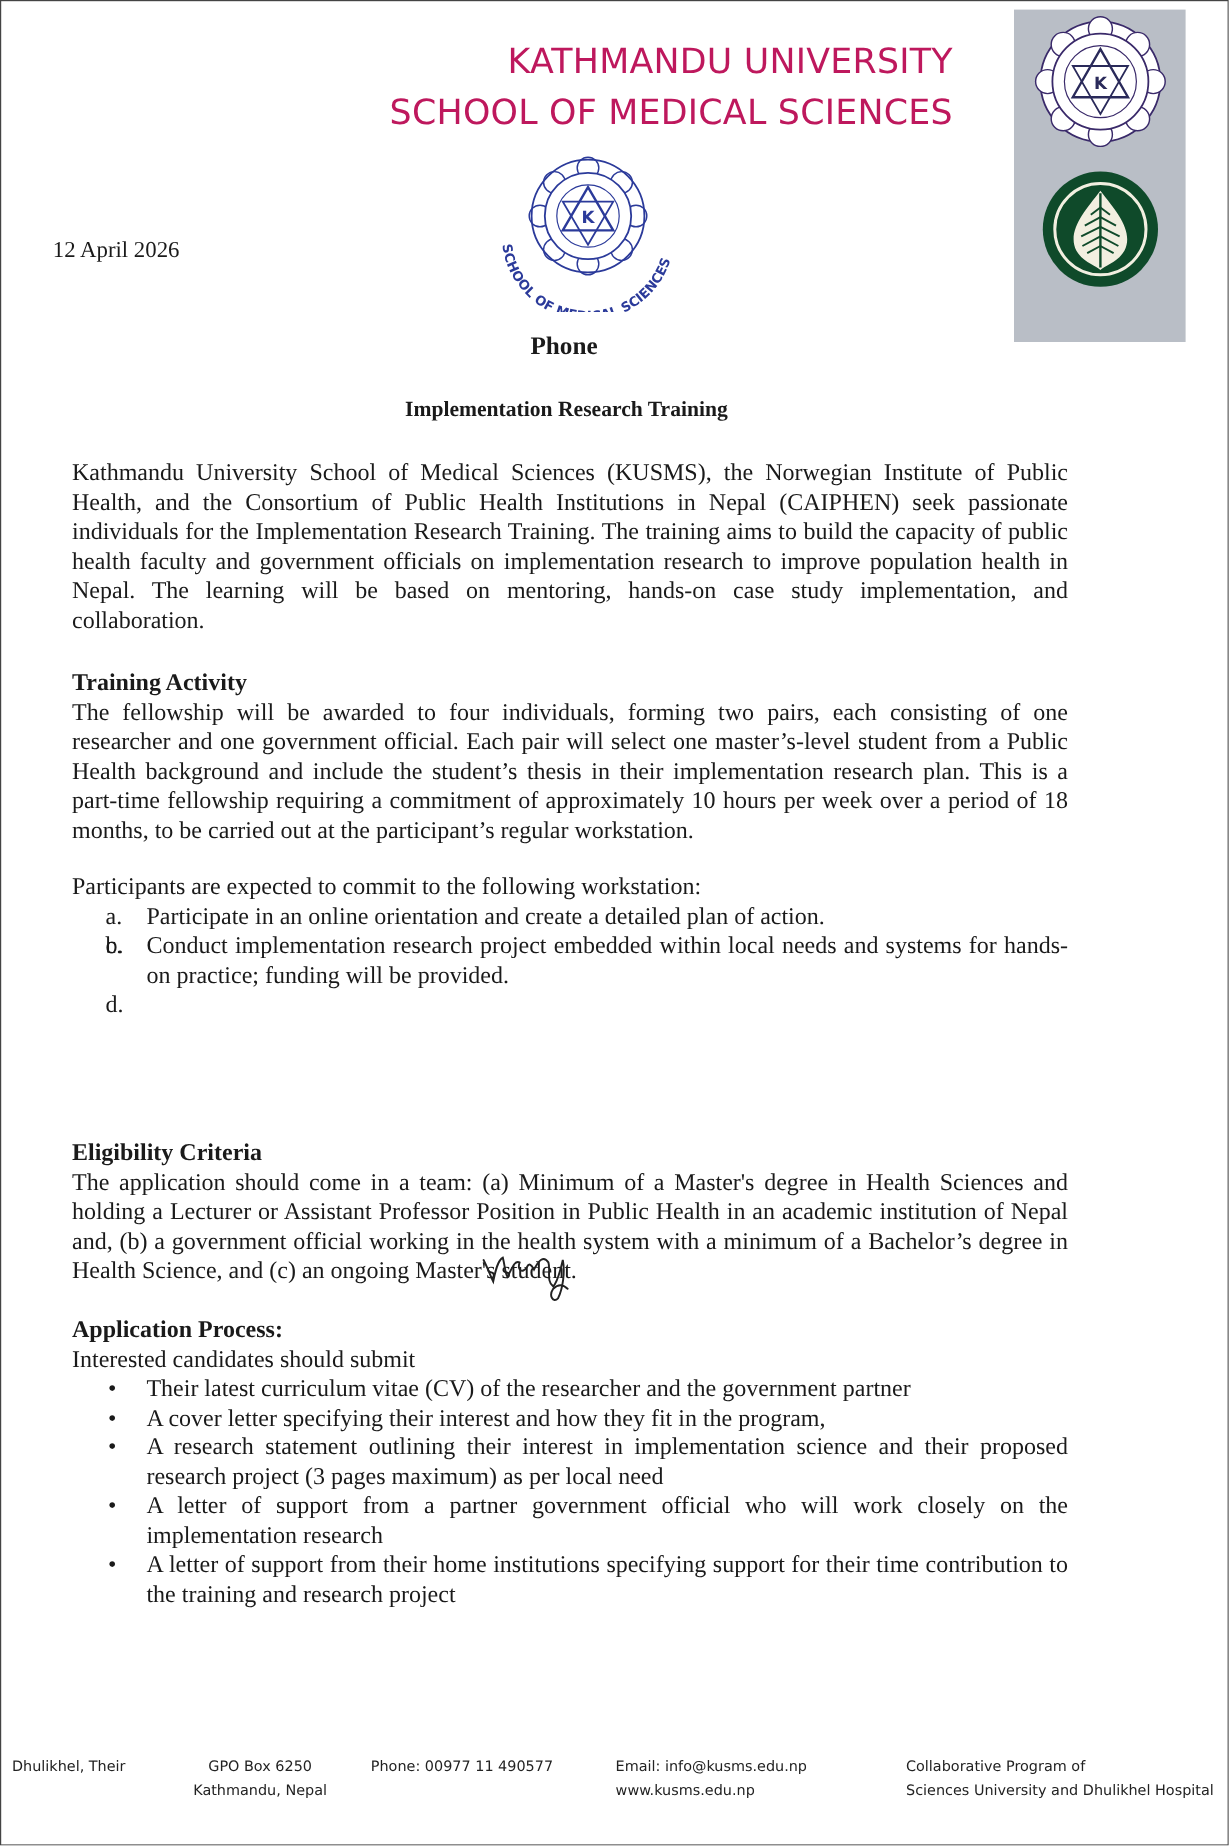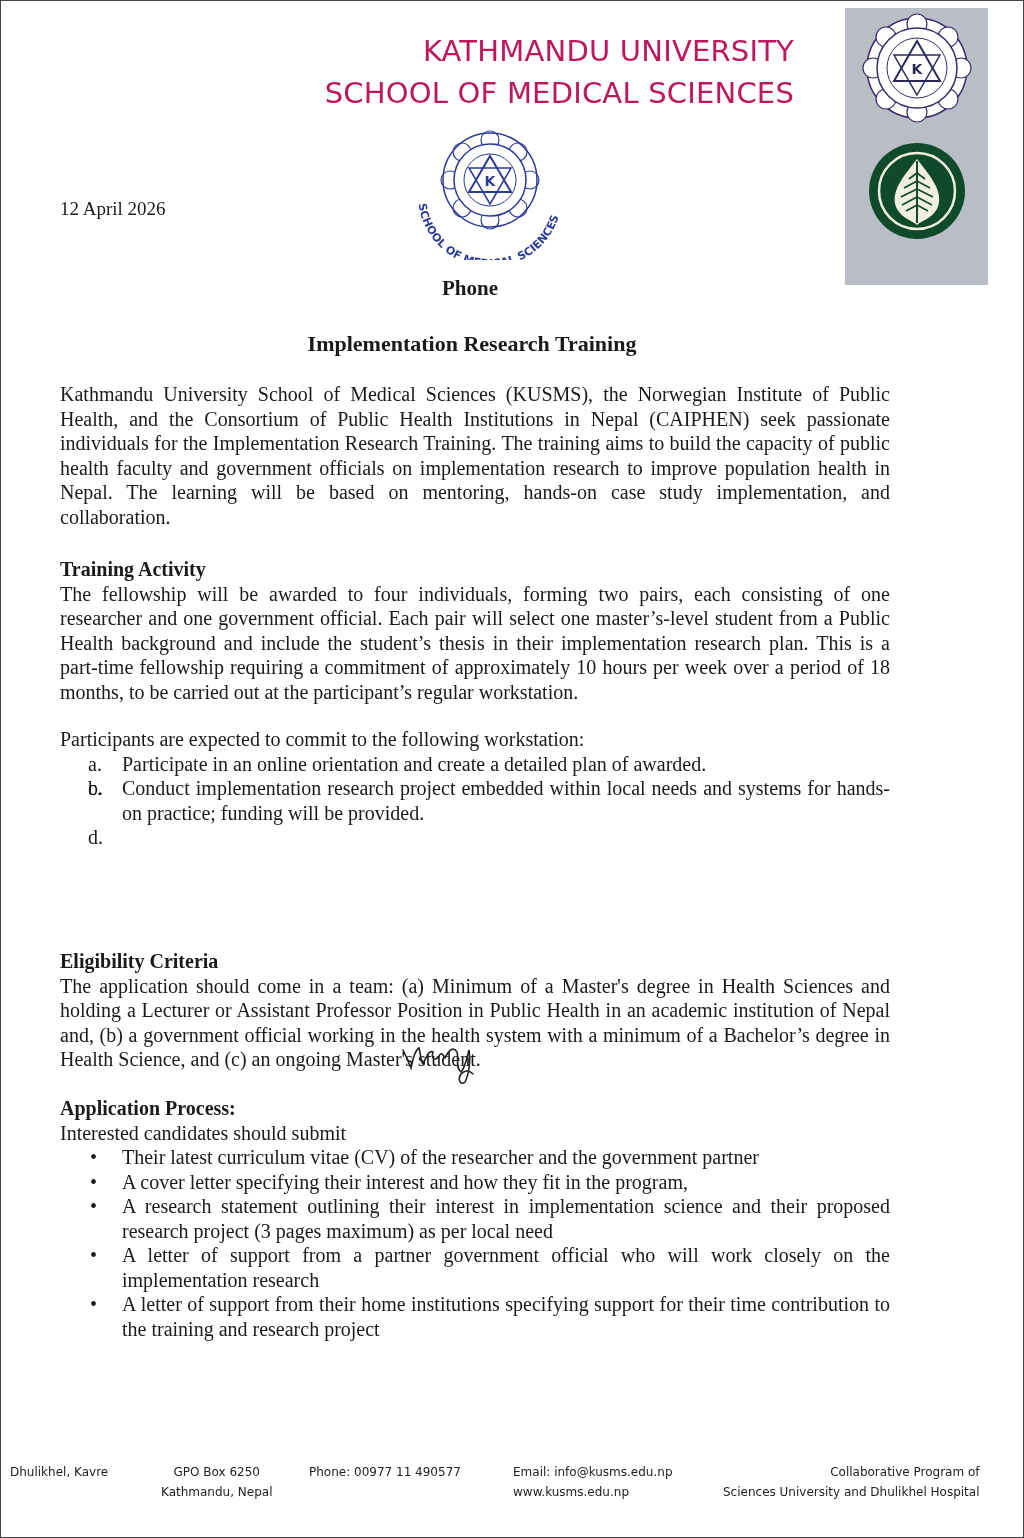--- a/index.html
+++ b/index.html
@@ -1,22 +1,22 @@
 <!DOCTYPE html>
 <html><head>
 <meta charset="utf-8">
 <style>
   html,body{margin:0;padding:0;background:#fff;}
   body{width:1024px;height:1538px;position:relative;overflow:hidden;font-family:"Liberation Serif",serif;color:#1a1a1a;}
   .frame{position:absolute;left:0;top:0;width:1022px;height:1536px;border:1px solid #444;}
   .uni{position:absolute;right:230px;top:30px;text-align:right;font-family:"DejaVu Sans",sans-serif;font-size:29px;line-height:42px;letter-spacing:0.2px;color:#be185d;}
   .side{position:absolute;left:845px;top:8px;width:143px;height:277px;background:#b9bec6;}
-  .date{position:absolute;left:60px;top:198px;font-size:19px;}
+  .date{position:absolute;left:44px;top:198px;font-size:19px;}
   .notice{position:absolute;left:0;width:940px;top:276px;text-align:center;font-weight:bold;font-size:21px;}
-  .title{position:absolute;left:0;width:944px;top:331px;text-align:center;font-weight:bold;font-size:22px;}
+  .title{position:absolute;left:0;width:944px;top:331px;text-align:center;font-weight:bold;font-size:18px;}
   .body{position:absolute;left:60px;width:830px;font-size:20px;line-height:24.5px;text-align:justify;}
   .body p{margin:0;}
   .h{font-weight:bold;}
   ol{margin:0;padding:0;list-style:none;}
   ol li{position:relative;padding-left:62px;}
   ol li .mk{position:absolute;left:28px;}
   ul{margin:0;padding:0;list-style:none;}
   ul li{position:relative;padding-left:62px;}
   ul li .bul{position:absolute;left:30px;}
   .seal{position:absolute;left:400px;top:125px;}
@@ -110,21 +110,21 @@
 </div>
 
 <div class="body" style="top:557px;">
   <p class="h">Training Activity</p>
   <p>The fellowship will be awarded to four individuals, forming two pairs, each consisting of one researcher and one government official. Each pair will select one master’s-level student from a Public Health background and include the student’s thesis in their implementation research plan. This is a part-time fellowship requiring a commitment of approximately 10 hours per week over a period of 18 months, to be carried out at the participant’s regular workstation.</p>
 </div>
 
 <div class="body" style="top:727px;">
   <p>Participants are expected to commit to the following workstation:</p>
   <ol>
-    <li><span class="mk">a.</span><span>Participate in an online orientation and create a detailed plan of awarded.</span></li>
+    <li><span class="mk">a.</span><span>Participate in an online orientation and create a detailed plan of action.</span></li>
     <li><span class="mk">b.</span></li>
     <li><span class="mk">c.</span><span>Conduct implementation research project embedded within local needs and systems for hands-on practice; funding will be provided.</span></li>
     <li><span class="mk">d.</span></li>
   </ol>
 </div>
 
 <div class="body" style="top:949px;">
   <p class="h">Eligibility Criteria</p>
   <p>The application should come in a team: (a) Minimum of a Master's degree in Health Sciences and holding a Lecturer or Assistant Professor Position in Public Health in an academic institution of Nepal and, (b) a government official working in the health system with a minimum of a Bachelor’s degree in Health Science, and (c) an ongoing Master's student.</p>
 </div>
@@ -141,29 +141,29 @@
   </ul>
 </div>
 
 <div class="sig">
   <svg width="90" height="60" viewBox="0 0 90 60">
     <path d="M8,22 C12,30 14,36 16,40 C18,30 20,22 24,20 C26,28 26,34 28,36 C32,28 34,22 38,24 C36,30 40,34 44,28 C46,24 48,26 50,30 C54,22 58,18 62,24 C64,30 60,40 66,44 C70,40 72,30 74,22 C76,32 74,46 70,54 C66,58 62,52 66,46 C70,42 74,42 78,46" fill="none" stroke="#222" stroke-width="1.6" stroke-linecap="round"></path>
   </svg>
 </div>
 
 <div class="foot" style="left:10px;">
-  <div>Dhulikhel, Kavre</div>
+  <div>Dhulikhel, Their</div>
 </div>
 <div class="foot" style="left:161px;text-align:center;">
   <div>GPO Box 6250</div>
   <div>Kathmandu, Nepal</div>
 </div>
 <div class="foot" style="left:309px;">
   <div>Phone: 00977 11 490577</div>
 </div>
 <div class="foot" style="left:513px;">
   <div>Email: info@kusms.edu.np</div>
   <div>www.kusms.edu.np</div>
 </div>
-<div class="foot" style="left:723px;text-align:right;">
+<div class="foot" style="left:755px;">
   <div>Collaborative Program of</div>
   <div>Sciences University and Dhulikhel Hospital</div>
 </div>
 
 </body></html>

